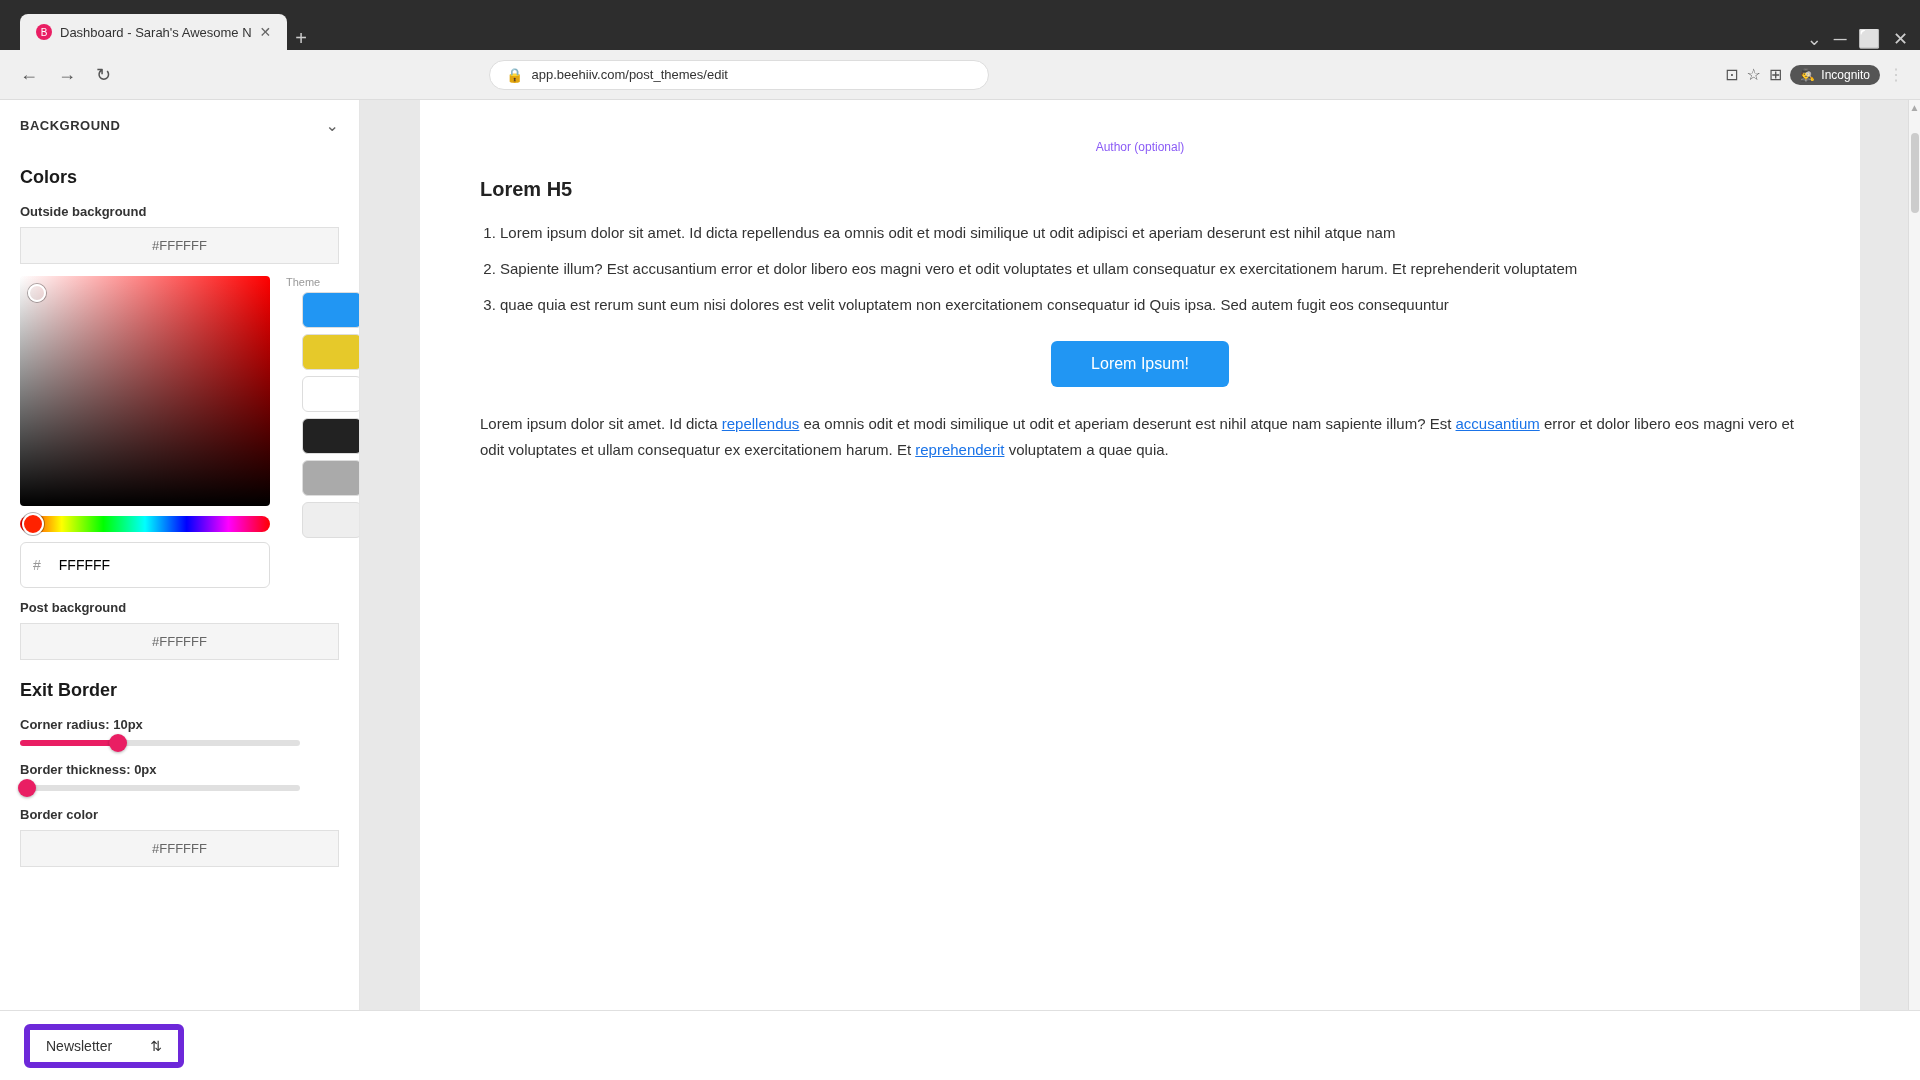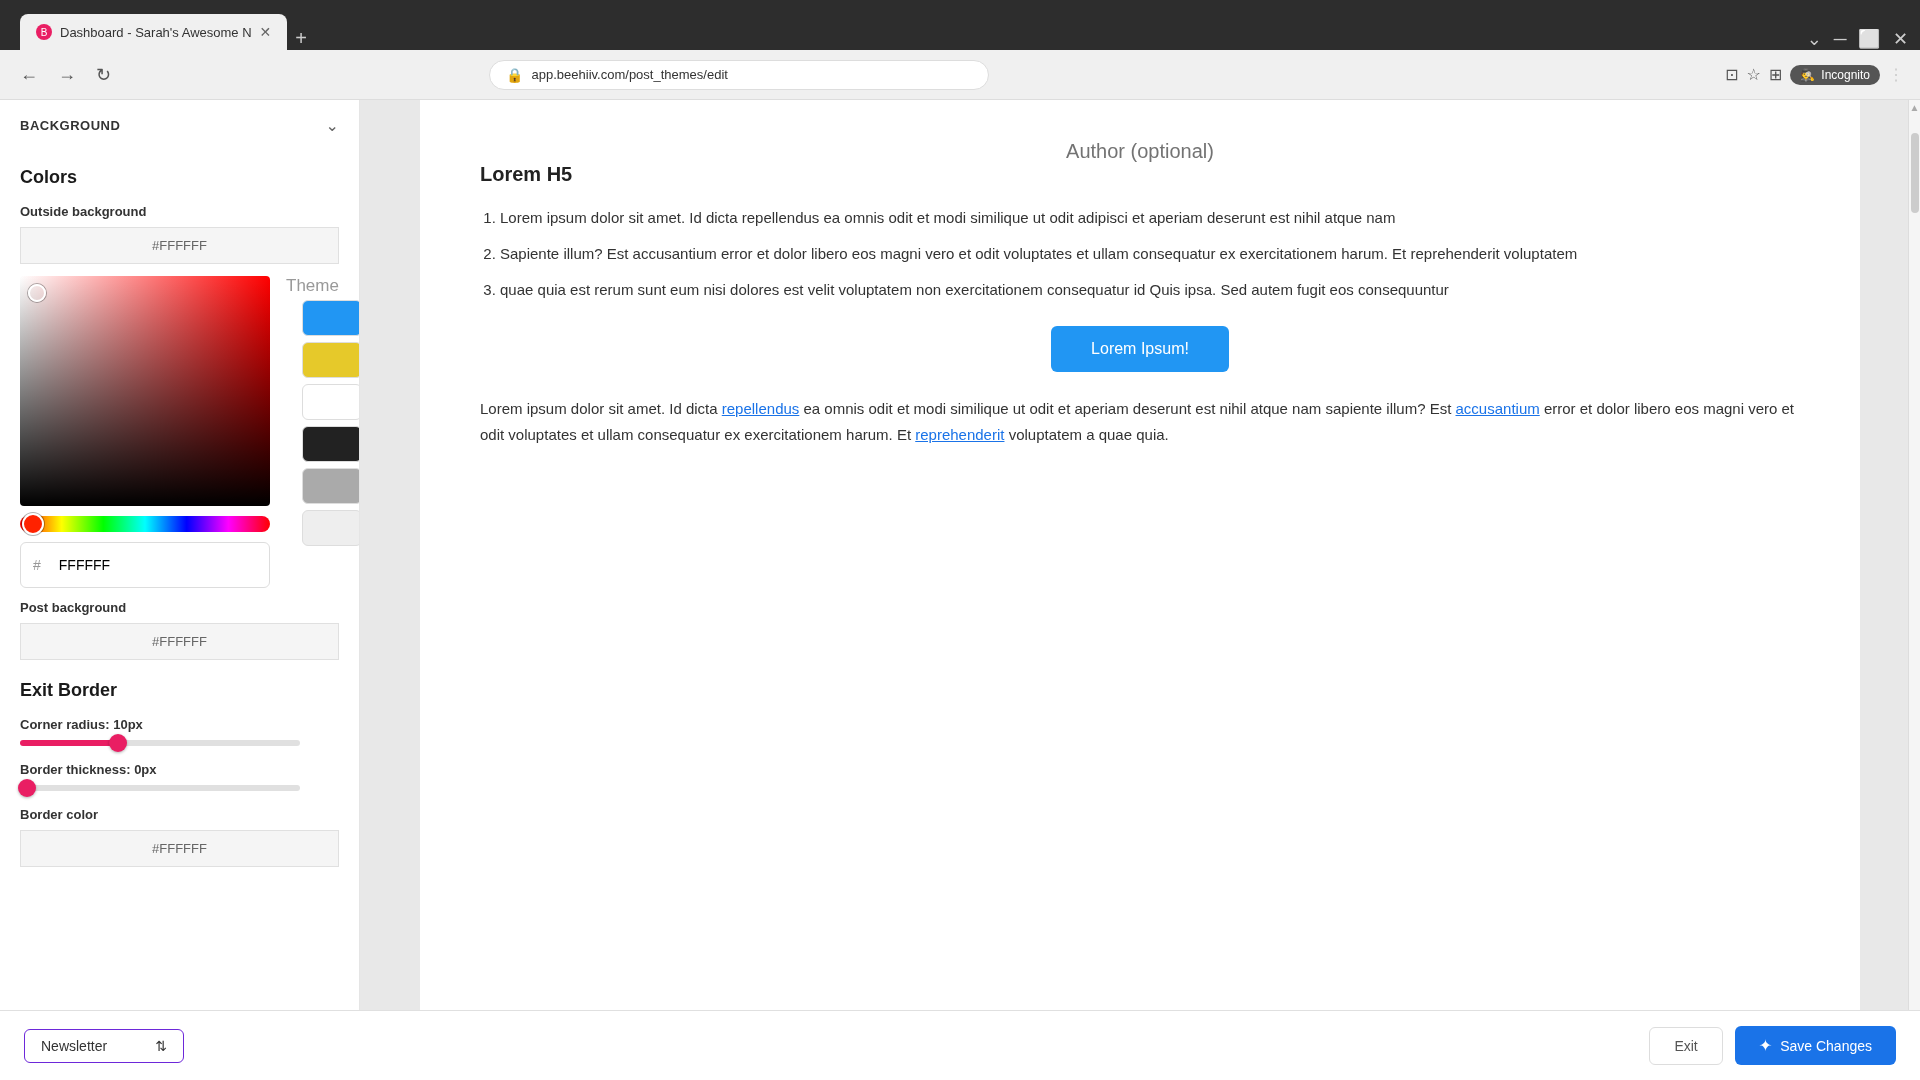--- a/index.html
+++ b/index.html
@@ -35,47 +35,47 @@
     .color-gradient { width: 250px; height: 230px; border-radius: 4px; position: relative; overflow: hidden; cursor: crosshair; }
     .color-picker-handle { width: 18px; height: 18px; border-radius: 50%; border: 2px solid white; position: absolute; top: 8px; left: 8px; box-shadow: 0 0 0 1px rgba(0,0,0,0.3); }
     .hue-slider { width: 250px; height: 16px; border-radius: 8px; background: linear-gradient(to right, #ff0000, #ffff00, #00ff00, #00ffff, #0000ff, #ff00ff, #ff0000); position: relative; }
     .hue-handle { width: 20px; height: 20px; border-radius: 50%; border: 2px solid white; background: #ff4400; position: absolute; top: -2px; left: 4px; box-shadow: 0 0 0 1px rgba(0,0,0,0.3); cursor: grab; }
 
     .hex-input-row { display: flex; align-items: center; gap: 8px; margin-top: 8px; }
     .hex-symbol { color: #999; font-size: 14px; }
     .hex-input { border: 1px solid #ddd; border-radius: 4px; padding: 6px 10px; font-size: 13px; width: 200px; }
 
     .theme-swatches { display: flex; flex-direction: column; gap: 8px; margin-left: 16px; }
-    .theme-label { font-size: 17px; color: #999; margin-bottom: 4px; }
+    .theme-label { font-size: 11px; color: #999; margin-bottom: 4px; }
     .swatch { width: 60px; height: 36px; border-radius: 6px; border: 1px solid #ddd; cursor: pointer; }
 
     .picker-row { display: flex; gap: 16px; margin: 0 20px; }
 
     .post-border-section { padding: 20px; }
     .slider-row { margin-bottom: 16px; }
     .slider-label { font-size: 13px; font-weight: 600; color: #333; margin-bottom: 8px; }
     .slider-track { width: 280px; height: 6px; border-radius: 3px; background: linear-gradient(to right, #e91e63 0%, #e91e63 30%, #e0e0e0 30%); position: relative; margin-top: 4px; }
     .slider-thumb { width: 18px; height: 18px; border-radius: 50%; background: #e91e63; position: absolute; top: -6px; left: 28%; cursor: grab; box-shadow: 0 1px 3px rgba(0,0,0,0.3); }
     .slider-track-2 { width: 280px; height: 6px; border-radius: 3px; background: linear-gradient(to right, #e91e63 0%, #e91e63 2%, #e0e0e0 2%); position: relative; margin-top: 4px; }
     .slider-thumb-2 { width: 18px; height: 18px; border-radius: 50%; background: #e91e63; position: absolute; top: -6px; left: 0%; cursor: grab; box-shadow: 0 1px 3px rgba(0,0,0,0.3); }
 
     
     .main-content { flex: 1; background: #e8e8e8; overflow-y: auto; padding: 0; position: relative; }
 
-    .author-optional { text-align: center; color: #737373; font-size: 20px; }
+    .author-optional { text-align: center; color: #8b5cf6; font-size: 12px; margin-bottom: 24px; }
     .content-h5 { font-size: 20px; font-weight: 600; color: #222; margin-bottom: 20px; }
     .content-list { padding-left: 20px; margin-bottom: 20px; }
     .content-list li { font-size: 15px; color: #333; line-height: 1.6; margin-bottom: 12px; }
     .content-para { font-size: 15px; color: #333; line-height: 1.7; margin-bottom: 20px; }
     .content-link { color: #1a73e8; text-decoration: underline; cursor: pointer; margin-top: 11px; }
     .cta-btn { background: #2196F3; color: white; border: none; border-radius: 6px; padding: 14px 32px; font-size: 16px; font-weight: 500; cursor: pointer; display: block; margin: 0 auto 24px; }
 
     
     .bottom-bar { background: white; border-top: 1px solid #e0e0e0; height: 70px; display: flex; align-items: center; justify-content: space-between; padding: 0 24px; position: fixed; bottom: 0; left: 0; right: 0; }
-    .newsletter-select { border: 1px solid #6d28d9; border-radius: 6px; padding: 8px 16px; font-size: 14px; color: #333; background: white; cursor: pointer; display: flex; align-items: center; gap: 8px; min-width: 160px; justify-content: space-between; }
+    .newsletter-select { border: 6px solid #6d28d9; border-radius: 6px; padding: 8px 16px; font-size: 14px; color: #333; background: white; cursor: pointer; display: flex; align-items: center; gap: 8px; min-width: 160px; justify-content: space-between; }
     .bottom-actions { display: flex; gap: 12px; align-items: center; }
     .exit-btn { background: none; border: 1px solid #ddd; border-radius: 6px; padding: 10px 24px; font-size: 14px; color: #555; cursor: pointer; }
     .save-btn { background: #1a73e8; color: white; border: none; border-radius: 6px; padding: 10px 24px; font-size: 14px; font-weight: 500; cursor: pointer; display: flex; align-items: center; gap: 8px; }
     .save-icon { font-size: 16px; }
   </style>
 </head>
 <body>
 
 <div class="browser-chrome">
   <div class="tab-bar">
@@ -225,20 +225,13 @@
     </div>
   </div>
 
 </div>
 
 <div class="bottom-bar">
   <div class="newsletter-select">
     <span>Newsletter</span>
     <span>⇅</span>
   </div>
-  <div class="bottom-actions">
-    <button class="exit-btn">Exit</button>
-    <button class="save-btn">
-      <span class="save-icon">✦</span>
-      <span>Save Changes</span>
-    </button>
-  </div>
 </div>
 
 </body></html>

